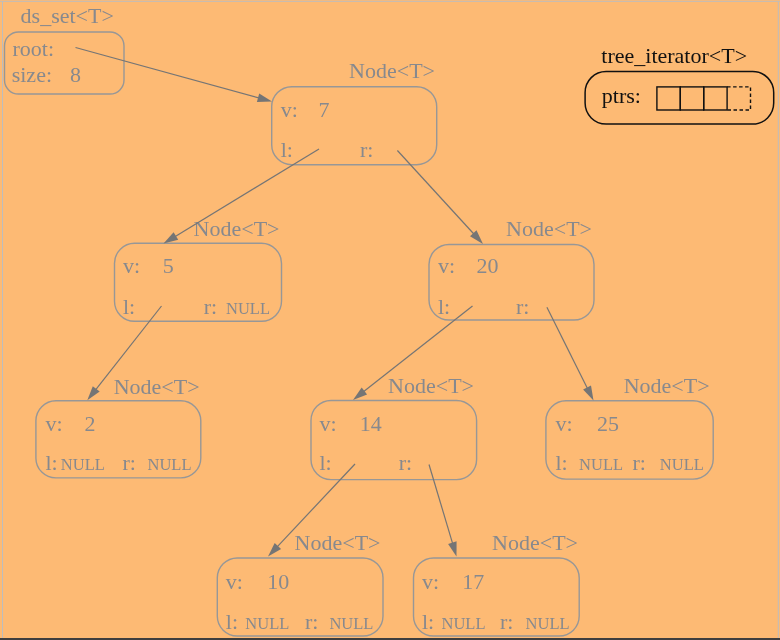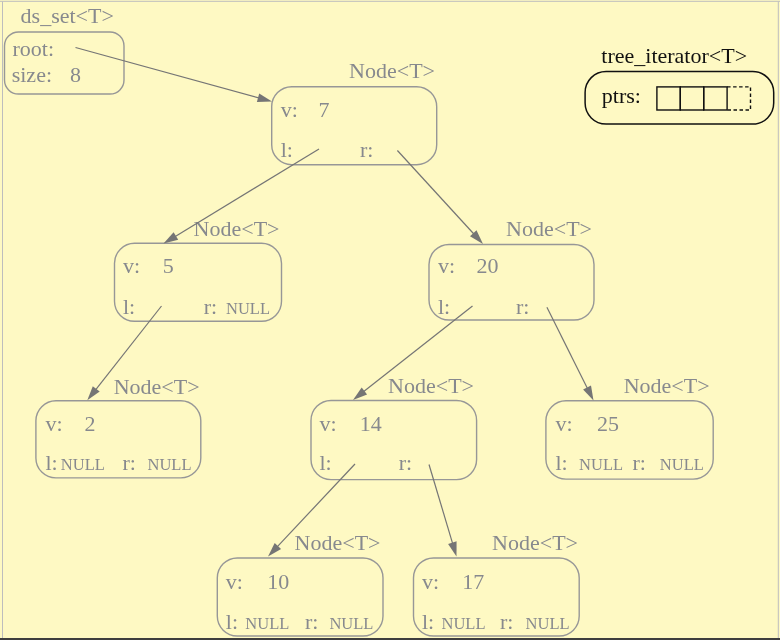--- a/index.html
+++ b/index.html
@@ -1,16 +1,16 @@
 <!DOCTYPE html>
 <html><head>
 <meta charset="utf-8">
 <style>
 html,body{margin:0;padding:0;background:#ffffff;}
-#page{position:relative;width:780px;height:640px;background:#fef9c3;overflow:hidden;}
+#page{position:relative;width:780px;height:640px;background:#fdba74;overflow:hidden;}
 svg{position:absolute;left:0;top:0;}
 text{font-family:"Liberation Serif",serif;}
 </style>
 </head>
 <body>
 <div id="page">
 <svg width="780" height="640" viewBox="0 0 780 640">
 <line x1="2.5" y1="1.5" x2="2.5" y2="638" stroke="#bdbdbd" stroke-width="1.0"></line>
 <line x1="0" y1="1.3" x2="780" y2="1.3" stroke="#bdbdbd" stroke-width="1.0"></line>
 <line x1="778.3" y1="1.5" x2="778.3" y2="638" stroke="#bdbdbd" stroke-width="1.0"></line>

